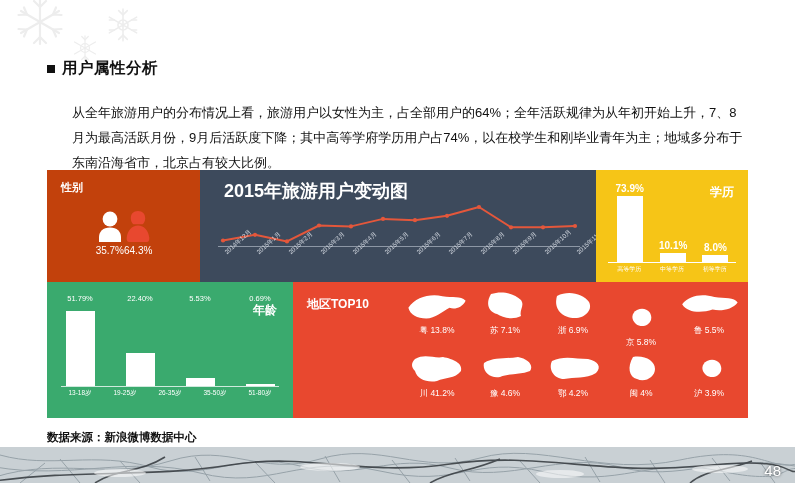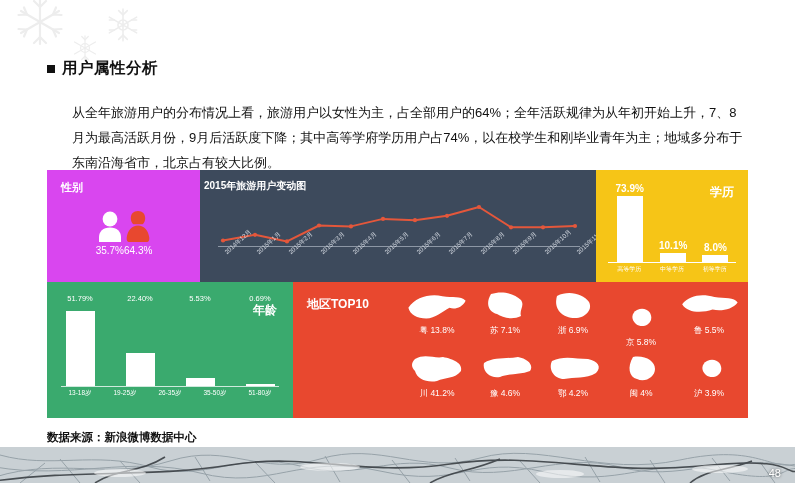--- a/index.html
+++ b/index.html
@@ -15,28 +15,28 @@
   .heading{position:absolute;left:47px;top:58px;display:flex;align-items:center;gap:7px;}
   .heading .bullet{width:8px;height:8px;background:#111;display:block;}
   .heading .htxt{font-size:15.5px;font-weight:bold;color:#111;letter-spacing:.5px;}
   .para{position:absolute;left:60px;top:88px;width:700px;font-size:13px;line-height:25px;color:#111;}
   .para p{margin:12px;}
   
   .info{position:absolute;left:47px;top:170px;width:701px;height:248px;background:#3d4a5c;}
   .panel{position:absolute;overflow:hidden;}
   .ptitle{position:absolute;color:#fff;font-weight:bold;}
   
-  .gender{left:0;top:0;width:154px;height:112px;background:#d946ef;}
+  .gender{left:0;top:0;width:154px;height:112px;background:#c2410c;}
   .gender .ptitle{left:14px;top:10px;font-size:11px;}
   .g-people{position:absolute;left:13px;top:38px;width:128px;height:48px;display:flex;justify-content:center;align-items:flex-end;}
   .g-item{display:flex;flex-direction:column;align-items:center;}
   .g-pct{font-size:10px;color:#fff;margin-top:3px;}
   
   .linechart{left:153px;top:0;width:396px;height:112px;background:#3d4a5c;}
-  .linechart .ptitle{left:4px;top:9px;font-size:10px;}
+  .linechart .ptitle{left:24px;top:9px;font-size:18px;}
   .lc-plot{position:absolute;left:18px;top:28px;width:362px;height:48px;}
   .lc-axis{position:absolute;left:18px;top:76px;width:362px;height:1px;background:#8d97a5;}
   .lc-ticks{position:absolute;left:14px;top:78px;width:372px;height:34px;}
   .lc-tick{position:absolute;font-size:6.2px;color:#d7dce4;white-space:nowrap;
            transform:rotate(-42deg);transform-origin:left top;}
   
   .edu{left:549px;top:0;width:152px;height:112px;background:#f6c517;}
   .edu .ptitle{right:14px;top:14px;font-size:12px;color:#fff;}
   .edu-plot{position:absolute;left:12px;top:10px;width:128px;height:82px;display:flex;align-items:flex-end;justify-content:space-around;}
   .edu-bar{display:flex;flex-direction:column;align-items:center;justify-content:flex-end;height:100%;}
@@ -59,21 +59,21 @@
   .region{left:246px;top:112px;width:455px;height:136px;background:#e8482f;}
   .region .ptitle{left:14px;top:14px;font-size:12px;}
   .reg-grid{position:absolute;left:110px;top:6px;width:340px;height:126px;}
   .reg-cell{position:absolute;width:68px;text-align:center;}
   .reg-map{height:36px;display:flex;align-items:center;justify-content:center;}
   .reg-map svg{display:block;}
   .reg-lab{font-size:8.5px;color:#fff;margin-top:1px;white-space:nowrap;}
   
   .source{position:absolute;left:47px;top:430px;font-size:11.5px;color:#111;font-weight:bold;}
   .photo{position:absolute;left:0;top:447px;width:795px;height:36px;overflow:hidden;background:#cfd5d8;}
-  .pagenum{position:absolute;right:14px;bottom:4px;font-size:11px;color:#ffffff;font-weight:normal;
+  .pagenum{position:absolute;right:14px;bottom:4px;font-size:15px;color:#ffffff;font-weight:normal;
            text-shadow:0 0 3px rgba(0,0,0,.6);}
 </style>
 </head>
 <body>
 
 <svg class="snowflakes" viewBox="0 0 300 70">
   <g stroke="#ededed" stroke-width="2.2" fill="none" stroke-linecap="round">
     <g transform="translate(40,22)">
       <path d="M0,-22 L0,22 M-19,-11 L19,11 M-19,11 L19,-11"></path>
       <path d="M0,-15 l-6,-6 M0,-15 l6,-6 M0,15 l-6,6 M0,15 l6,6"></path>

